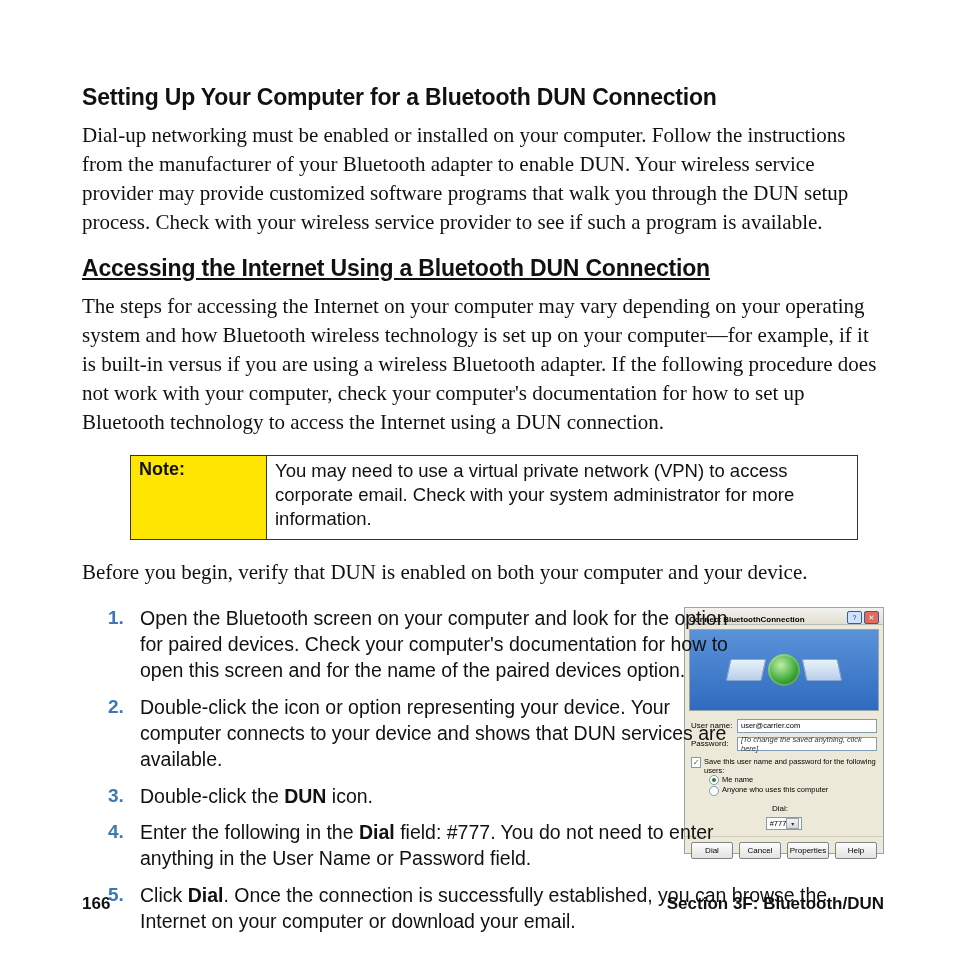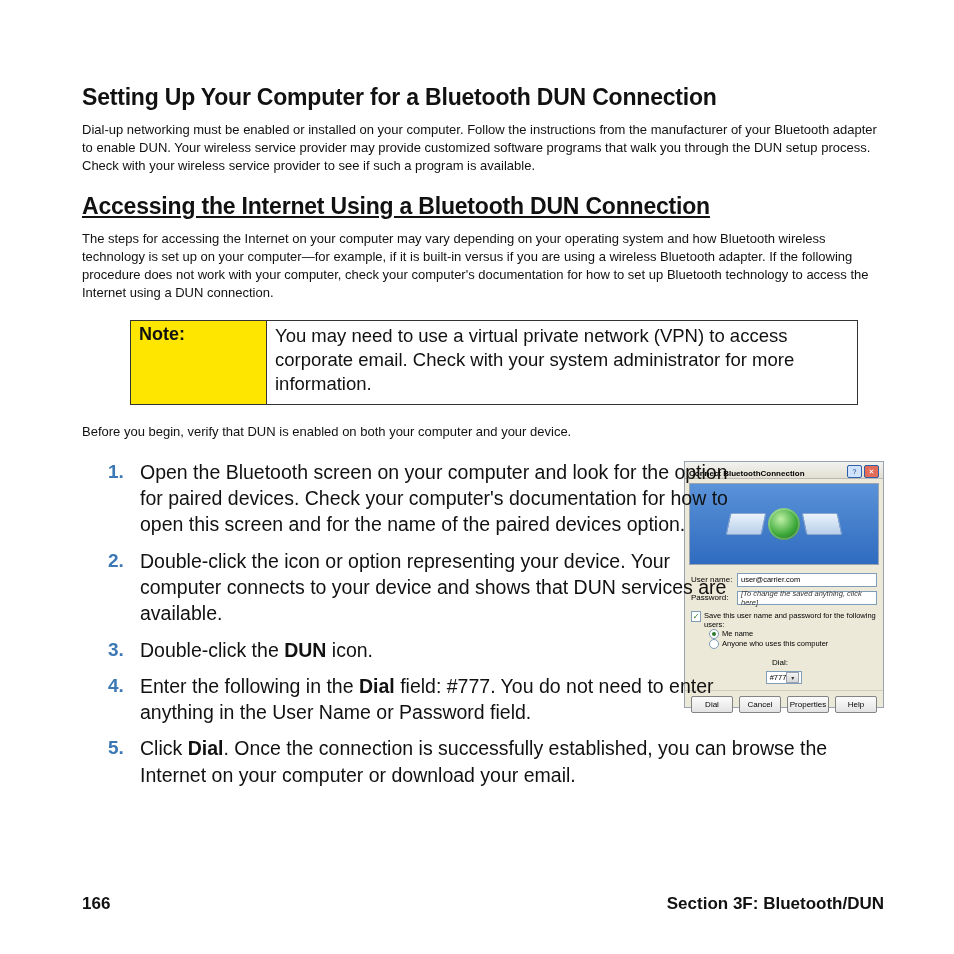--- a/index.html
+++ b/index.html
@@ -1,18 +1,18 @@
 <!DOCTYPE html>
 <html><head>
 <meta charset="utf-8">
 <style>
   html,body{margin:0;padding:0;background:#fff;color:#111;font-family:"Segoe UI",Tahoma,Verdana,sans-serif;}
   .page{width:954px;height:954px;box-sizing:border-box;padding:84px 70px 50px 82px;position:relative;}
   .h1{font-size:23px;font-weight:700;margin:0 0 10px 0;letter-spacing:-0.2px;}
-  .para{font-size:13px;line-height:1.38;margin:0 0 18px 0;}
+  .para{font-size:21px;line-height:1.38;margin:0 0 18px 0;font-family:Liberation Serif, serif;}
   .h2{font-size:23px;font-weight:700;margin:10px 0 10px 0;letter-spacing:-0.2px;text-decoration:underline;}
   .notebox{display:flex;border:1px solid #333;margin:4px 0 18px 48px;width:726px;}
   .notelabel{background:#ffe600;width:136px;padding:3px 8px;font-weight:700;border-right:1px solid #333;font-size:18px;flex:0 0 auto;box-sizing:border-box;}
   .notetext{padding:3px 8px 8px 8px;font-size:18.5px;line-height:1.3;flex:1;}
   .listwrap{position:relative;}
   ol.steps{list-style:none;padding:0;margin:0 0 0 26px;counter-reset:step;}
   ol.steps>li{position:relative;padding-left:32px;margin:0 0 10px 0;font-size:19.5px;line-height:1.35;}
   ol.steps>li:before{counter-increment:step;content:counter(step)".";position:absolute;left:0;top:0;font-weight:700;color:#3b78b5;font-size:19px;}
   .steps-right{width:596px;}
   .figure{position:absolute;right:0;top:2px;width:198px;height:245px;border:1px solid #9aa3b0;background:#ece9d8;font-family:Tahoma,Verdana,sans-serif;font-size:8px;color:#000;}

